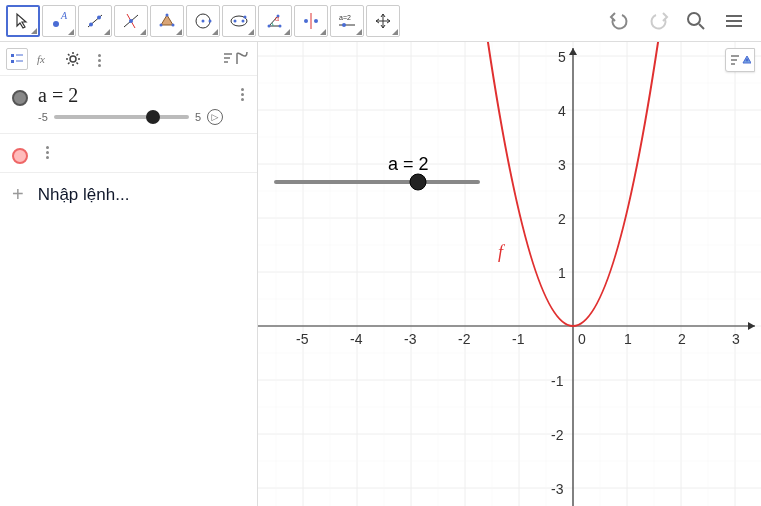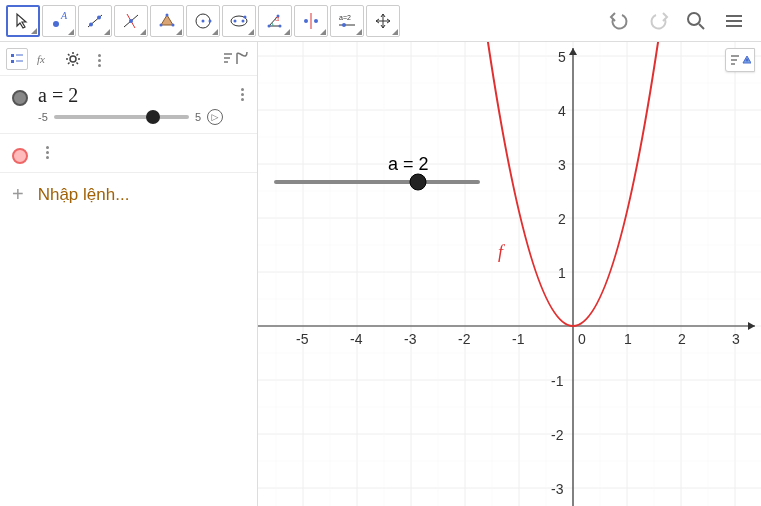--- a/index.html
+++ b/index.html
@@ -24,21 +24,21 @@
   .obj-content { flex: 1; }
   .obj-label { font-family: 'Times New Roman', serif; font-size: 20px; color: #222; }
   .slider-row { display: flex; align-items: center; gap: 6px; font-size: 11px; color: #666; margin-top: 2px; }
   .mini-slider { flex:1; height: 4px; background: #bbb; border-radius: 2px; position: relative; }
   .mini-thumb { width: 14px; height: 14px; background: #222; border-radius: 50%; position: absolute; top: -5px; left: 68%; }
   .play-btn { width: 16px; height: 16px; border: 1.5px solid #666; border-radius: 50%; display:flex; align-items:center; justify-content:center; font-size: 9px; cursor:pointer; }
   .kebab { width: 18px; display:flex; flex-direction:column; align-items:center; gap:2px; cursor:pointer; padding-top:4px; }
   .kebab span { width:3px; height:3px; background:#888; border-radius:50%; }
   .input-row { display:flex; align-items:center; padding: 10px 6px 10px 12px; gap: 14px; color:#aaa; }
   .plus { font-size: 20px; color:#999; cursor:pointer; }
-  .input-placeholder { font-size: 17px; color:#a16207; }
+  .input-placeholder { font-size: 17px; color:#0f172a; }
   .graphics { flex:1; position:relative; background:#fff; overflow:hidden; }
   .grid-svg { position:absolute; top:0; left:0; }
   .float-badge { position:absolute; top:6px; right:6px; width:30px; height:24px; border:1px solid #ccc; border-radius:3px 0 0 3px; display:flex; align-items:center; justify-content:center; cursor:pointer; background:#fff; box-shadow:0 1px 2px rgba(0,0,0,0.1); }
 </style>
 </head>
 <body>
 
 <div class="toolbar">
   <div class="tool-group">
     <div class="tool-btn active">

